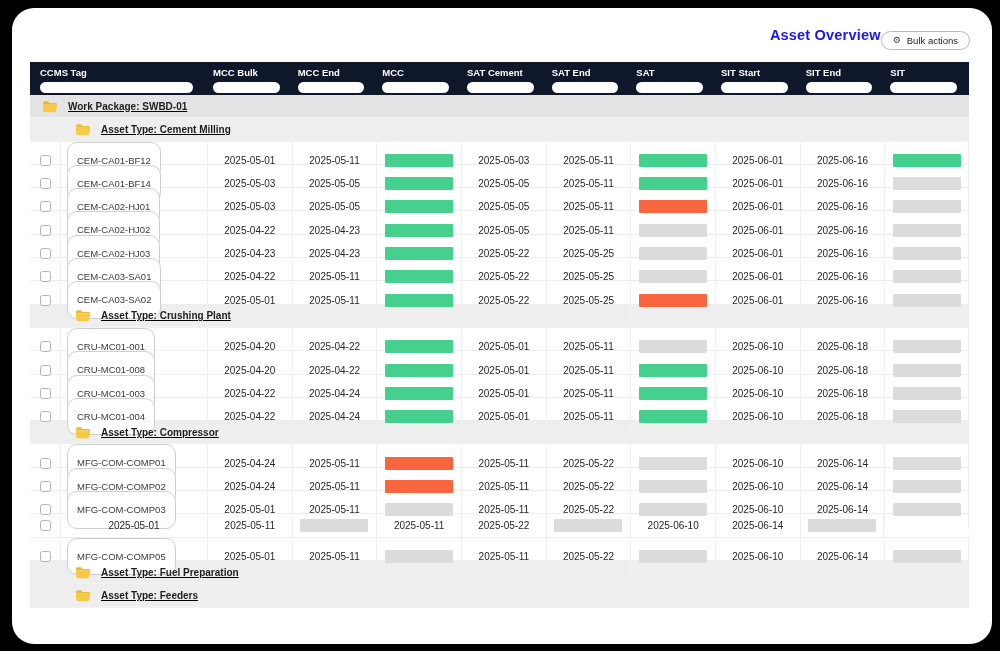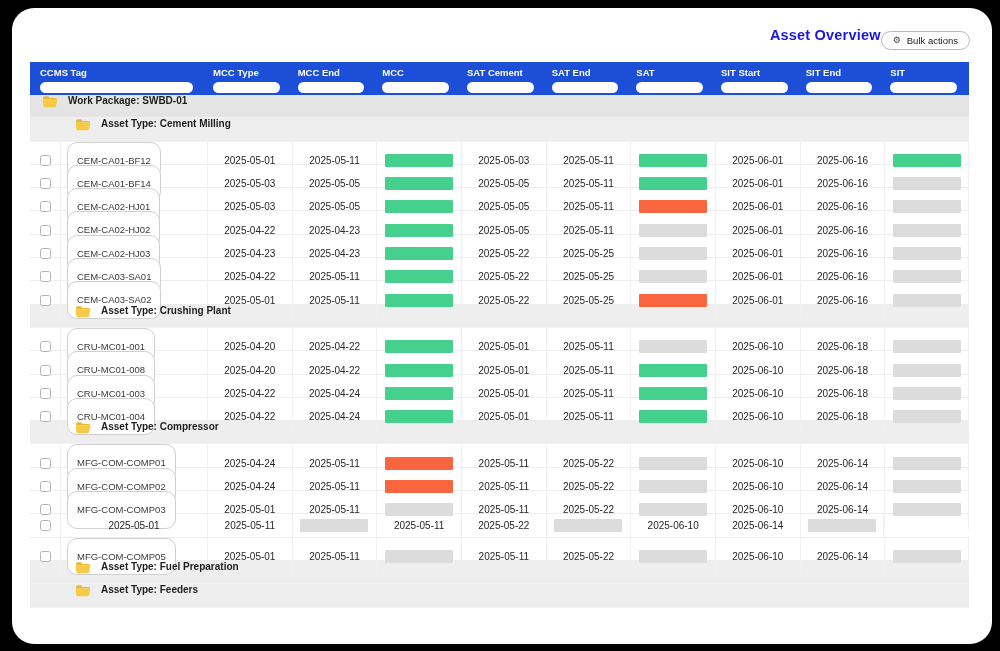--- a/index.html
+++ b/index.html
@@ -33,22 +33,22 @@
   .hcell{display:flex;flex-direction:column;min-width:0;}
   .hlabel{color:#fff;font-size:9.5px;font-weight:bold;margin-left:6px;white-space:nowrap;}
   .hcell.first .hlabel{margin-left:10px;}
   .hfilter{
     height:11px;border:none;border-radius:7px;background:#fff;
     margin:4px 12px 0 6px;padding:0 6px;font-size:9px;outline:none;box-sizing:border-box;
   }
   .hcell.first .hfilter{width:153px;margin-left:10px;}
   
   .grow{
-    height:23.3px;display:flex;box-sizing:border-box;
-    border-bottom:1px solid #f2f2f2;cursor:pointer;
+    height:23.3px;display:flex;align-items:center;box-sizing:border-box;
+    border-bottom:1px solid #f2f2f2;cursor:pointer;text-decoration:underline;
   }
   .grow.wp{background:#e4e4e4;padding-left:12px;}
   .grow.at{background:#eeeeee;padding-left:45px;}
   .grow .glabel{font-size:10px;font-weight:bold;color:#1d1d1d;margin-left:10px;white-space:nowrap;}
   .folder{flex:0 0 auto;display:block;}
   
   .drow{
     display:grid;grid-template-columns:30px 147px repeat(9,1fr);
     height:23.3px;background:#fff;border-bottom:1px solid #ededed;
     align-items:stretch;box-sizing:border-box;
@@ -77,27 +77,27 @@
 <div class="card">
   <div class="topbar">
     <div class="title" style="color: rgb(27, 21, 232);">Asset Overview</div>
     <button class="bulk-btn">
       <span class="gear">⚙</span>
       <span>Bulk actions</span>
     </button>
   </div>
 
   <div class="tbl">
-    <div class="thead" style="background: #1d4ed8;">
+    <div class="thead" style="background: #0f172a;">
         <div class="hcell first">
           <div class="hlabel">CCMS Tag</div>
           <input class="hfilter" type="text" style="">
         </div>
         <div class="hcell">
-          <div class="hlabel">MCC Type</div>
+          <div class="hlabel">MCC Bulk</div>
           <input class="hfilter" type="text" style="">
         </div>
         <div class="hcell">
           <div class="hlabel">MCC End</div>
           <input class="hfilter" type="text" style="">
         </div>
         <div class="hcell">
           <div class="hlabel">MCC</div>
           <input class="hfilter" type="text" style="">
         </div>

